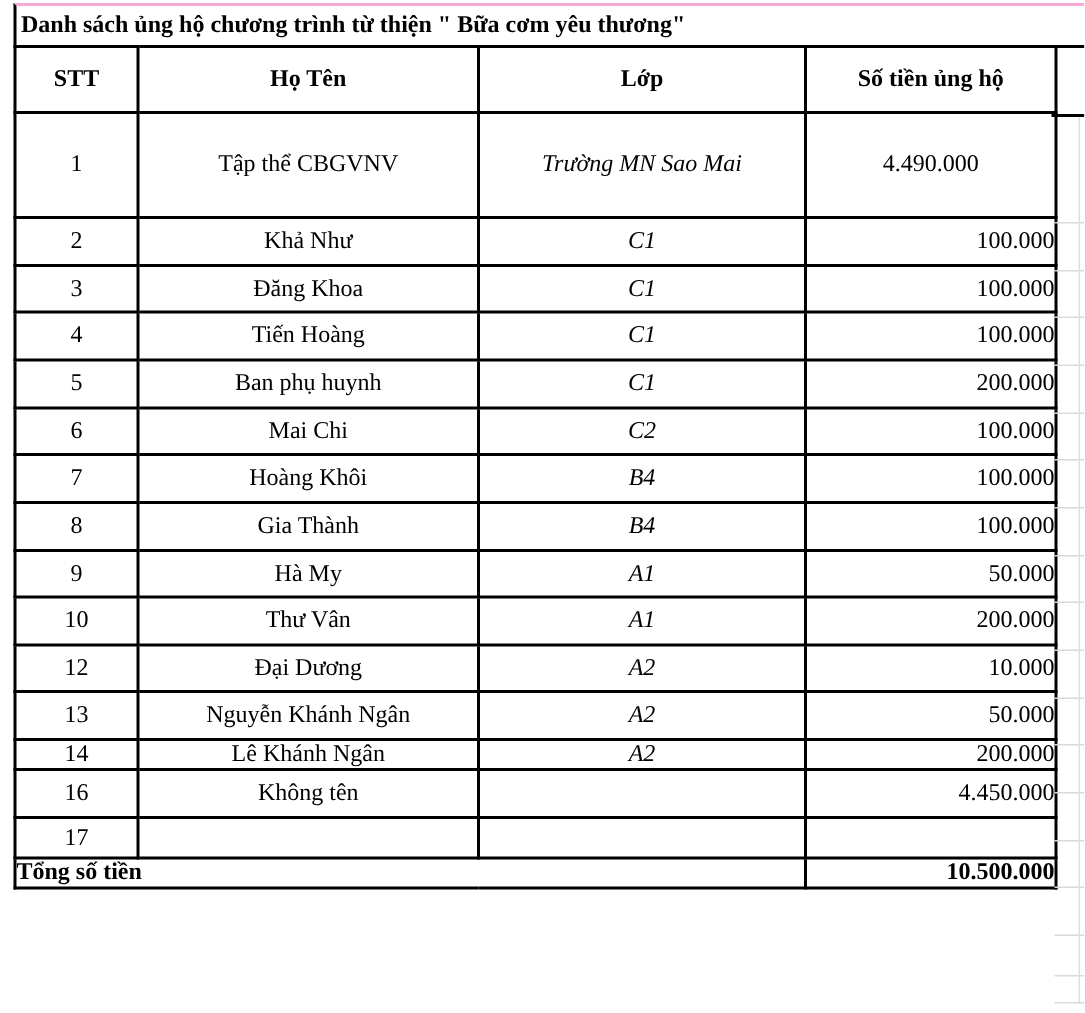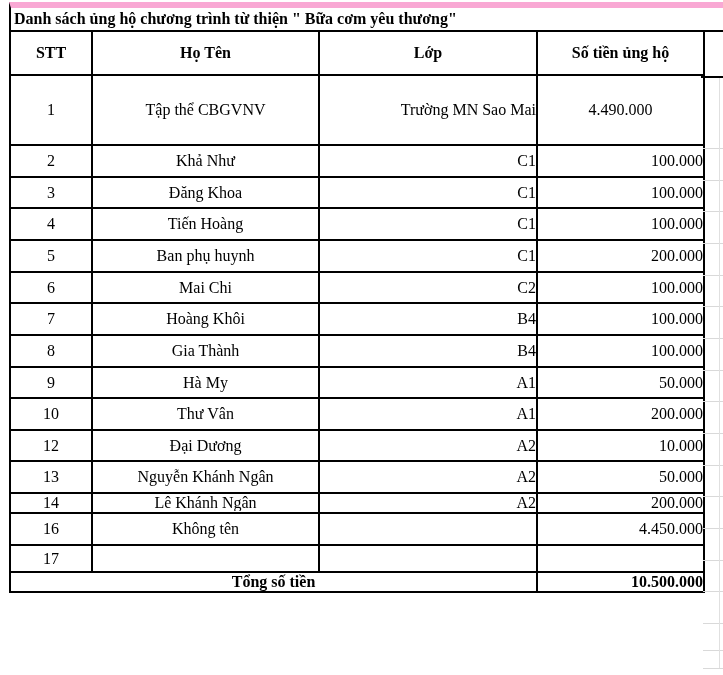--- a/index.html
+++ b/index.html
@@ -11,21 +11,21 @@
     font-family: "Liberation Serif", "DejaVu Serif", serif;
     color: #000;
     overflow: hidden;
   }
   
   .title-cell {
     position: absolute;
     left: 9px; top: 2px;
     width: 714px; height: 28px;
     box-sizing: border-box;
-    border-top: 6px solid #f9a8d4;
+    border-top: 2px solid #f9a8d4;
     border-left: 2px solid #000;
     display: flex; align-items: center;
     padding-left: 3px;
     font-weight: bold;
     font-size: 16px;
     white-space: nowrap;
   }
   
   .ext-strip {
     position: absolute;
@@ -47,26 +47,26 @@
     font-size: 16px;
     padding: 0;
     overflow: hidden;
     white-space: nowrap;
     vertical-align: middle;
   }
   table.donation th { font-weight: bold; }
   .header-row { height: 44px; }
   .c-stt  { text-align: center; }
   .c-name { text-align: center; padding-left: 4px; border-radius: 23px; }
-  .c-class{ text-align: right; padding-left: 4px; }
+  .c-class{ text-align: center; padding-left: 4px; font-style: italic; }
   .c-amt  { text-align: right; padding-right: 4px; }
   .amt-center { text-align: center; padding-right: 0; }
   tfoot td { font-weight: bold; }
   .total-row { height: 18px; }
-  .total-label { text-align: center; line-height: 18px; }
+  .total-label { text-align: left; line-height: 18px; }
   
   .grid-h {
     position: absolute;
     left: 703px; width: 20px; height: 1px;
     background: #d9d9d9;
   }
   .grid-v {
     position: absolute;
     left: 719px; top: 78px;
     width: 1px; height: 590px;

